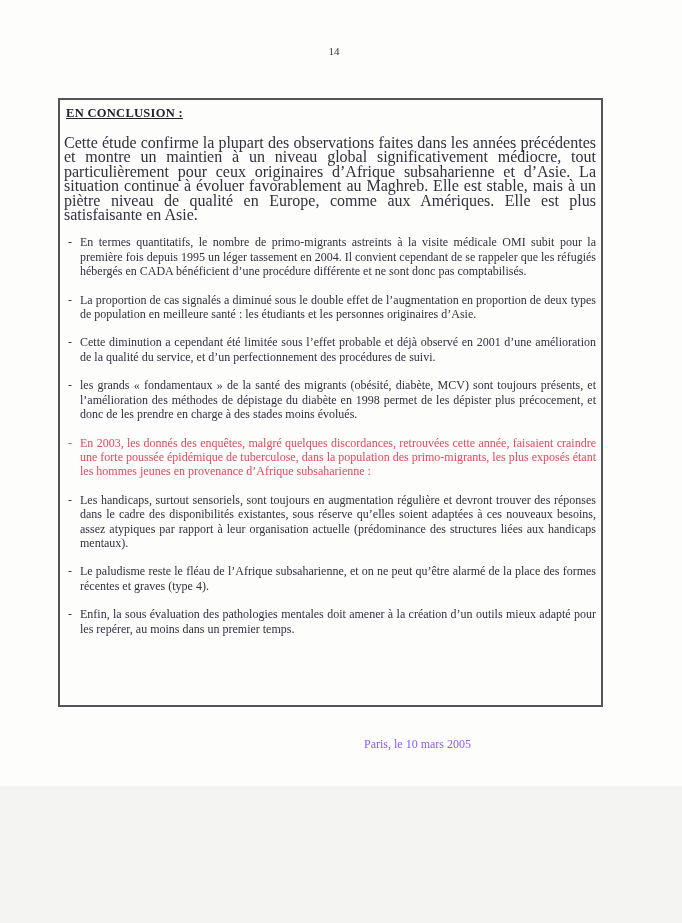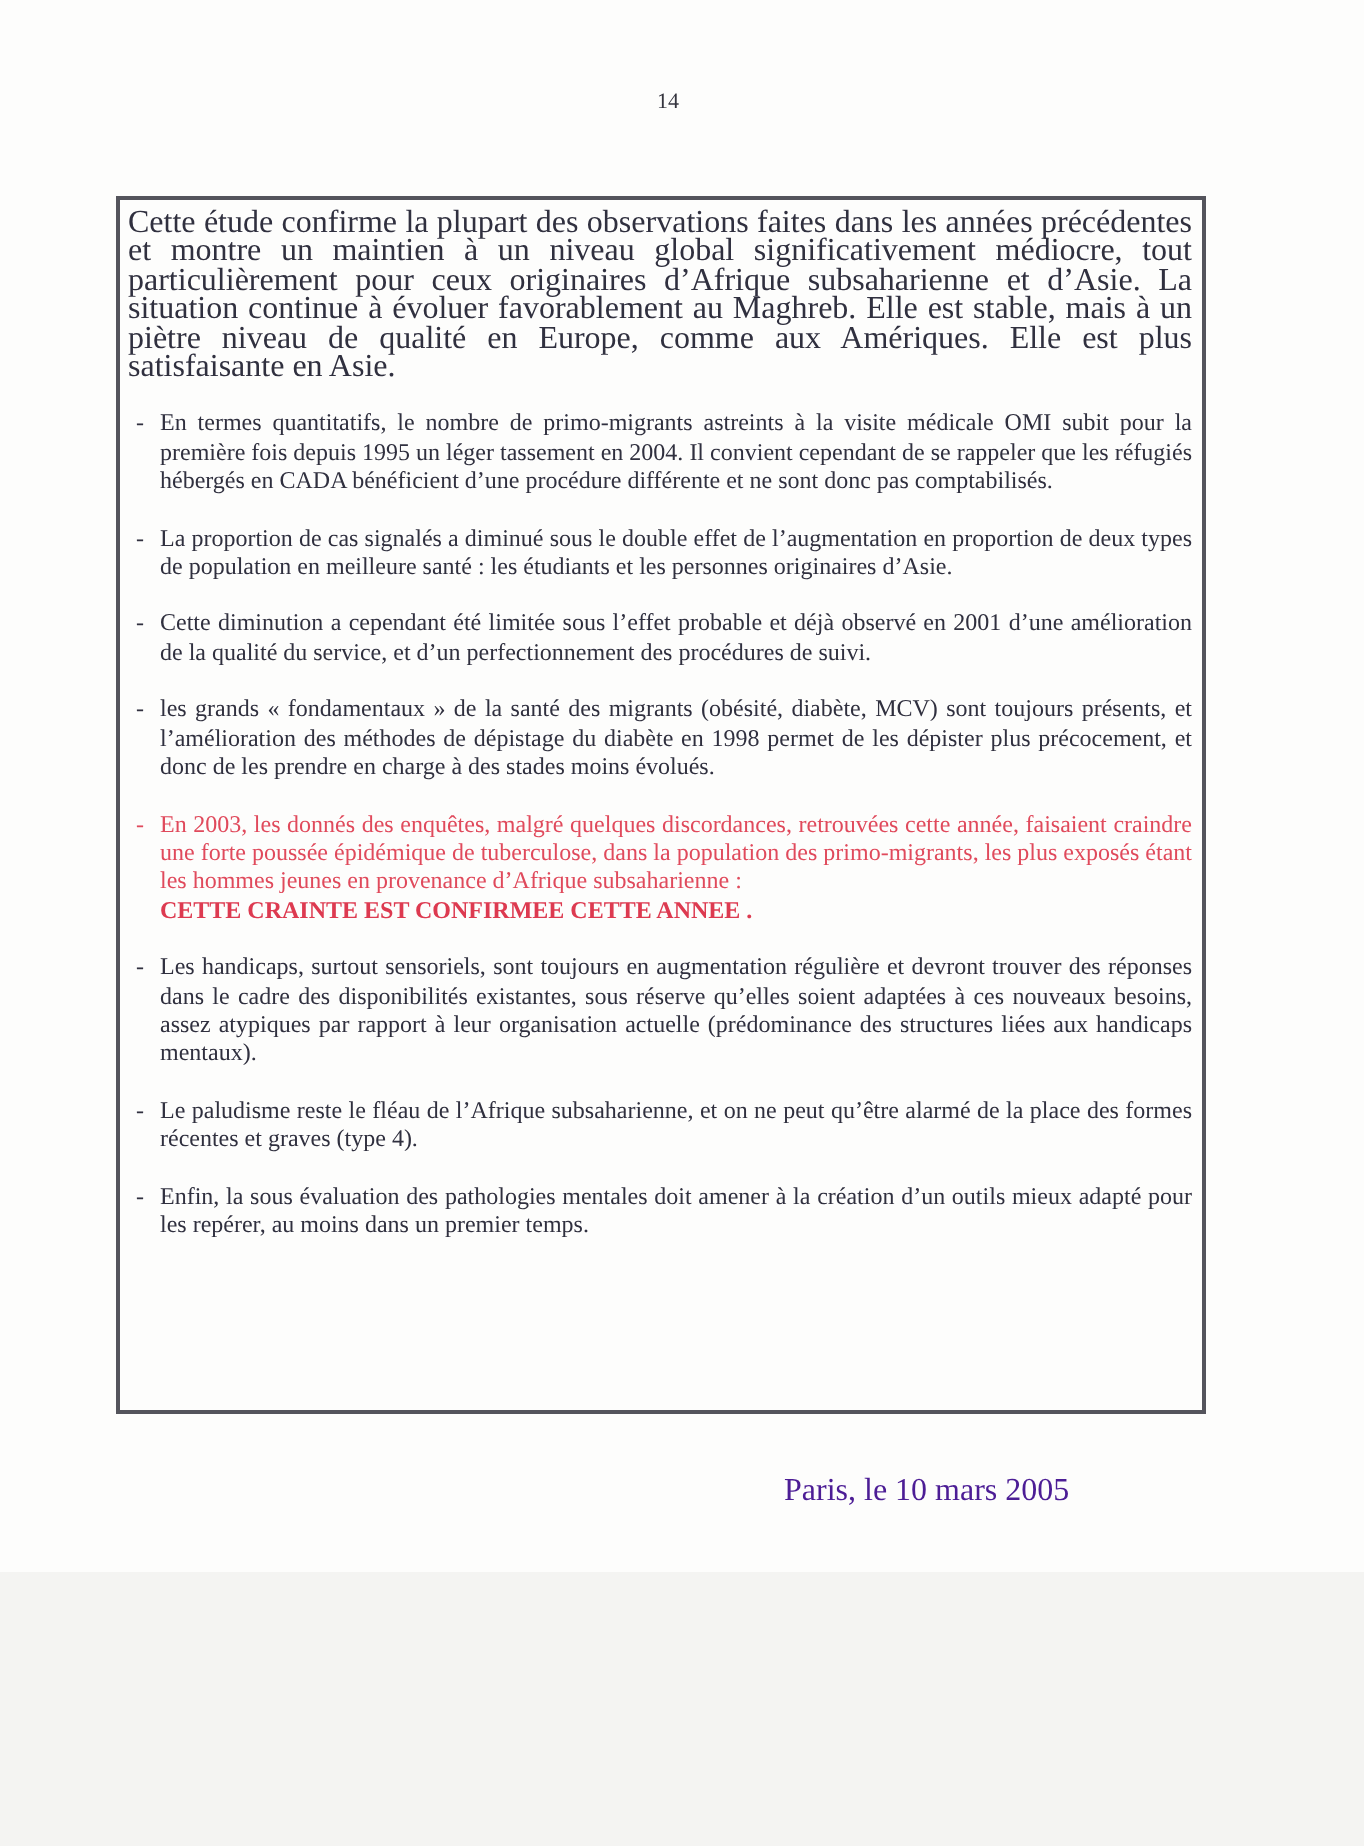--- a/index.html
+++ b/index.html
@@ -55,22 +55,22 @@
     position:absolute;left:4px;top:0;
   }
   li.alert{color:#e04a5c;}
   li.alert .emphasis{
     display:block;
     font-weight:bold;
     color:#dd3a50;
     text-align:left;
   }
   .date-line{
-    position:absolute;top:737px;left:392px;
-    font-size:16px;color:#4c1d95;
+    position:absolute;top:737px;left:364px;
+    font-size:12px;color:#8b5cf6;
   }
   .footer-email{
     position:absolute;top:884px;left:241px;
     font-size:8px;font-weight:bold;font-style:italic;
     color:#3d3d9d;
     cursor:pointer;
   }
   .footer-pagenum{
     position:absolute;top:883px;right:57px;
     font-size:11.5px;color:#35353f;
@@ -78,20 +78,21 @@
 </style>
 </head>
 <body>
 
 <div class="page">
 
   <div class="header-pagenum">14</div>
 
   <div class="conclusion-box">
 
+    <div class="box-title">EN CONCLUSION :</div>
 
     <p class="intro-para">Cette étude confirme la plupart des observations faites dans les années précédentes et montre un maintien à un niveau global significativement médiocre, tout particulièrement pour ceux originaires d’Afrique subsaharienne et d’Asie. La situation continue à évoluer favorablement au Maghreb. Elle est stable, mais à un piètre niveau de qualité en Europe, comme aux Amériques. Elle est plus satisfaisante en Asie.</p>
 
     <ul class="bullet-list">
 
       <li>
         <span class="marker">-</span>
         <span>En termes quantitatifs, le nombre de primo-migrants astreints à la visite médicale OMI subit pour la première fois depuis 1995 un léger tassement en 2004. Il convient cependant de se rappeler que les réfugiés hébergés en CADA bénéficient d’une procédure différente et ne sont donc pas comptabilisés.</span>
       </li>
 
@@ -106,21 +107,20 @@
       </li>
 
       <li>
         <span class="marker">-</span>
         <span>les grands « fondamentaux » de la santé des migrants (obésité, diabète, MCV) sont toujours présents, et l’amélioration des méthodes de dépistage du diabète en 1998 permet de les dépister plus précocement, et donc de les prendre en charge à des stades moins évolués.</span>
       </li>
 
       <li class="alert">
         <span class="marker">-</span>
         <span>En 2003, les donnés des enquêtes, malgré quelques discordances, retrouvées cette année, faisaient craindre une forte poussée épidémique de tuberculose, dans la population des primo-migrants, les plus exposés étant les hommes jeunes en provenance d’Afrique subsaharienne :</span>
-        <strong class="emphasis">CETTE CRAINTE EST CONFIRMEE CETTE ANNEE .</strong>
       </li>
 
       <li>
         <span class="marker">-</span>
         <span>Les handicaps, surtout sensoriels, sont toujours en augmentation régulière et devront trouver des réponses dans le cadre des disponibilités existantes, sous réserve qu’elles soient adaptées à ces nouveaux besoins, assez atypiques par rapport à leur organisation actuelle (prédominance des structures liées aux handicaps mentaux).</span>
       </li>
 
       <li>
         <span class="marker">-</span>
         <span>Le paludisme reste le fléau de l’Afrique subsaharienne, et on ne peut qu’être alarmé de la place des formes récentes et graves (type 4).</span>

